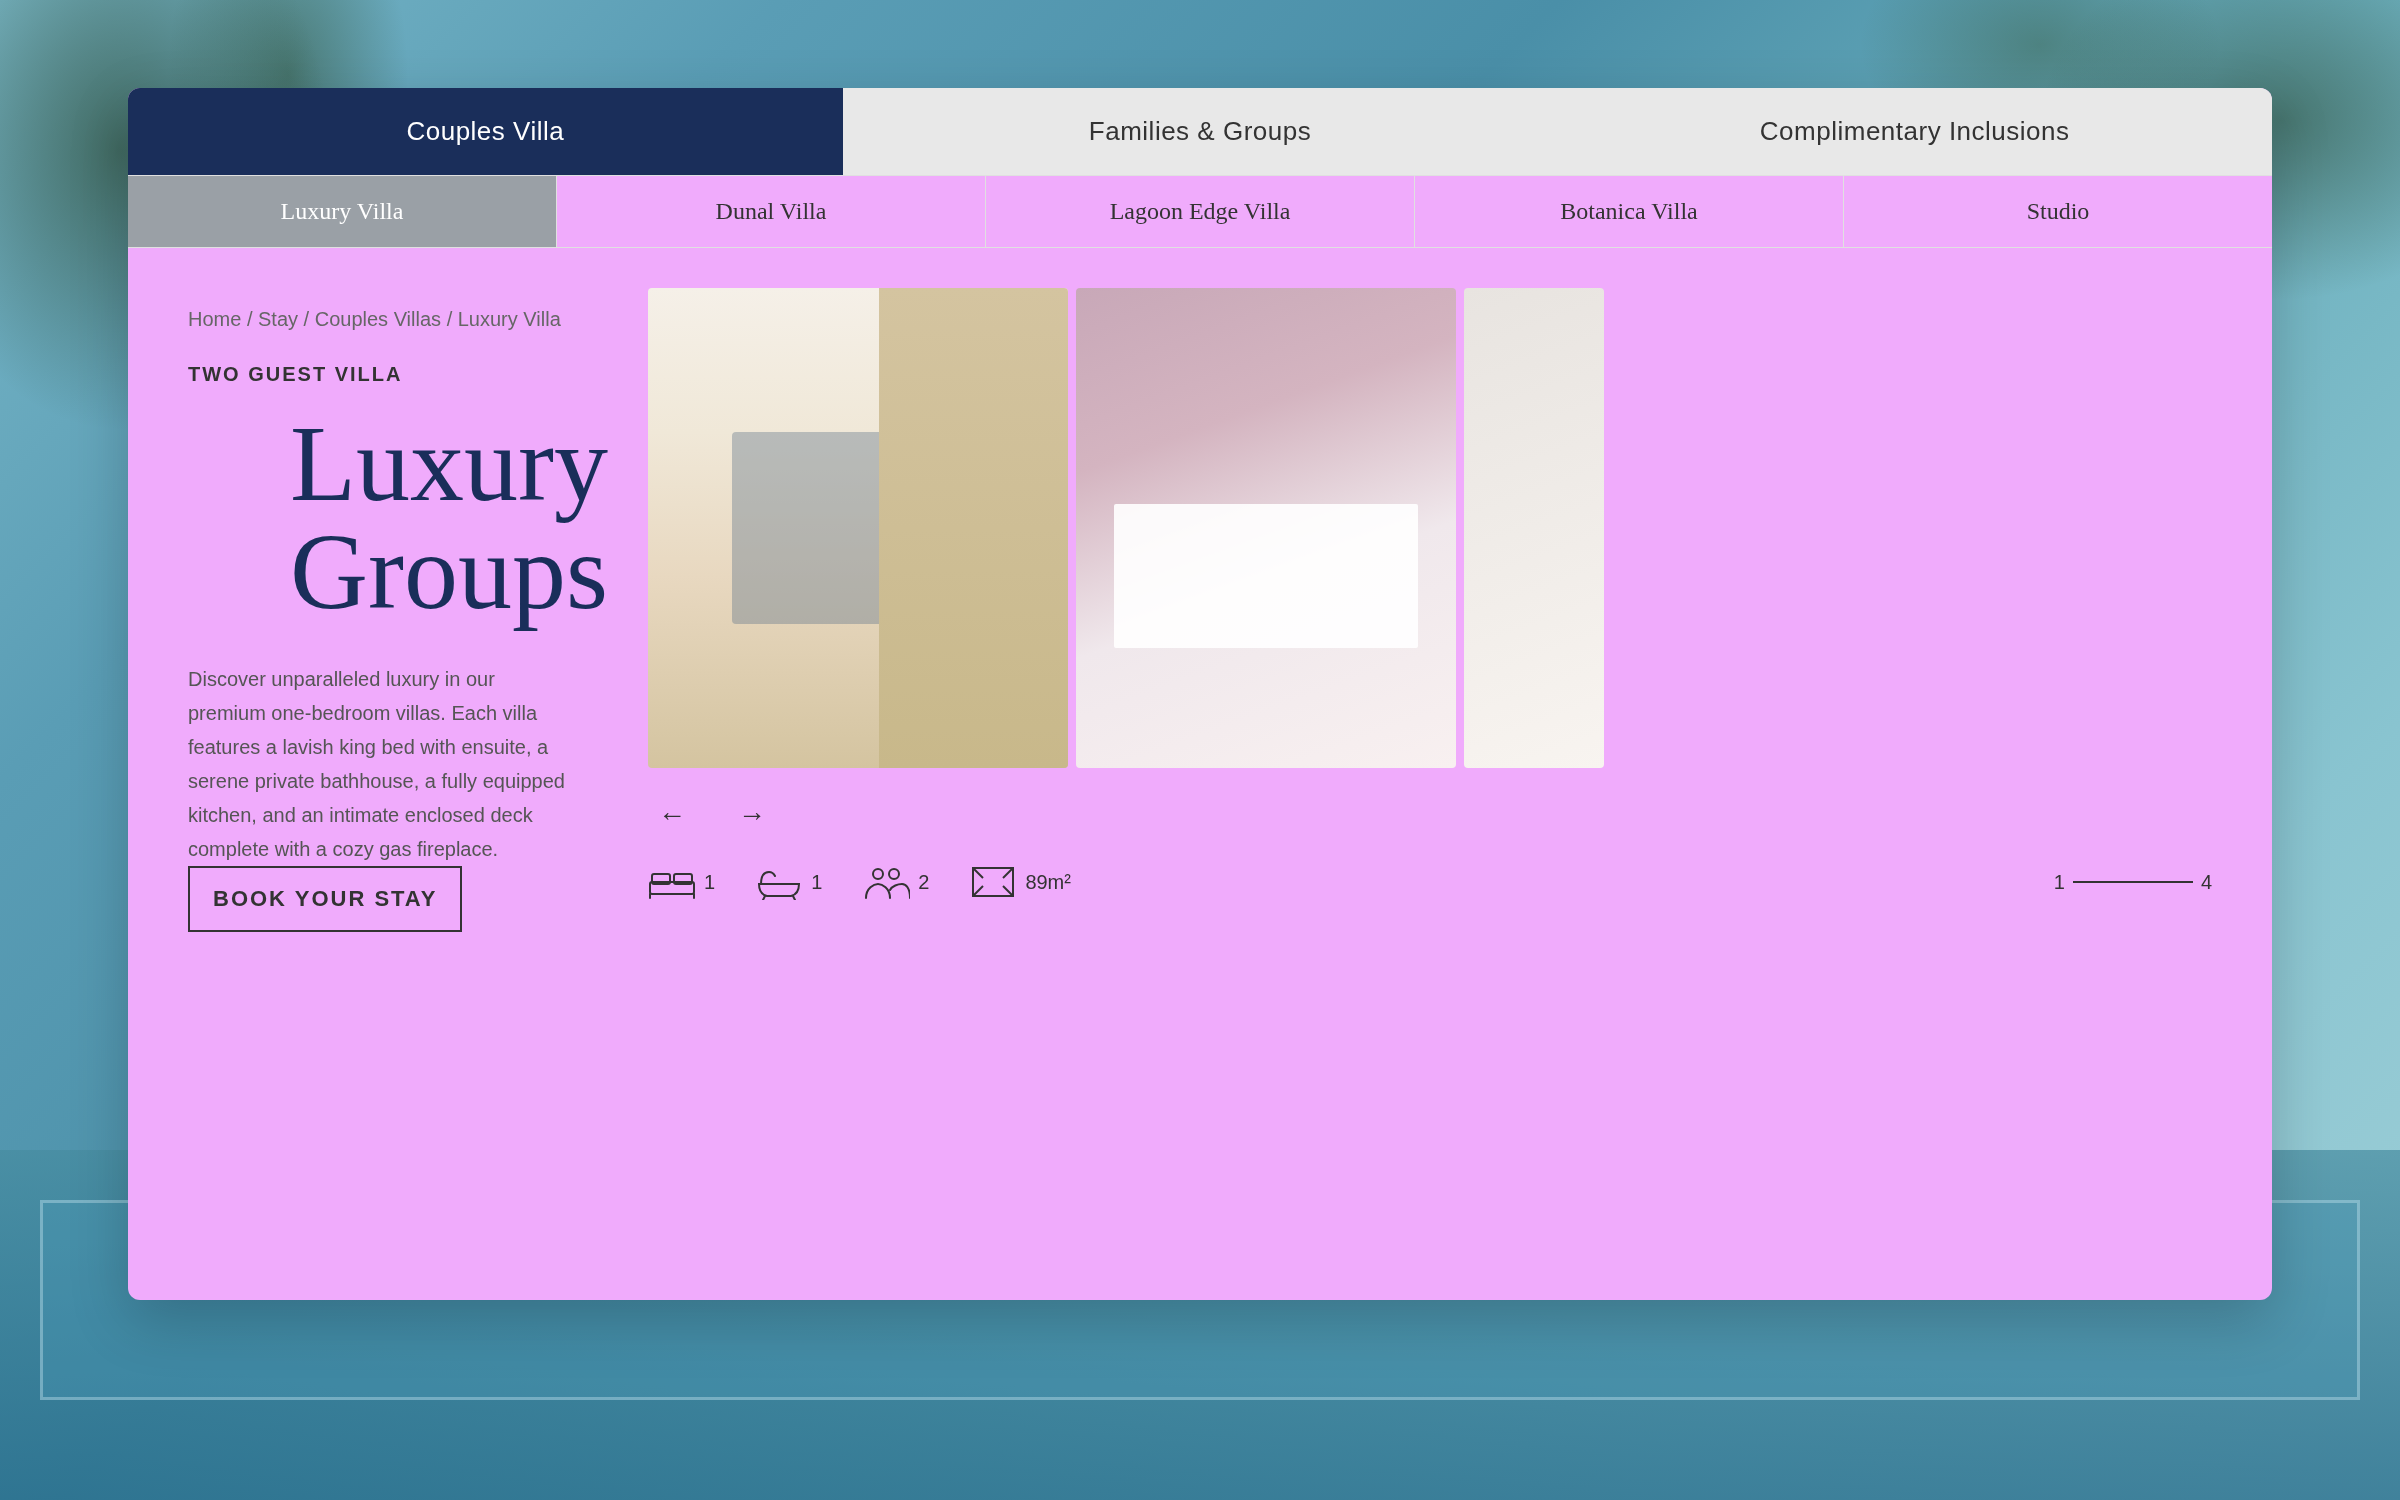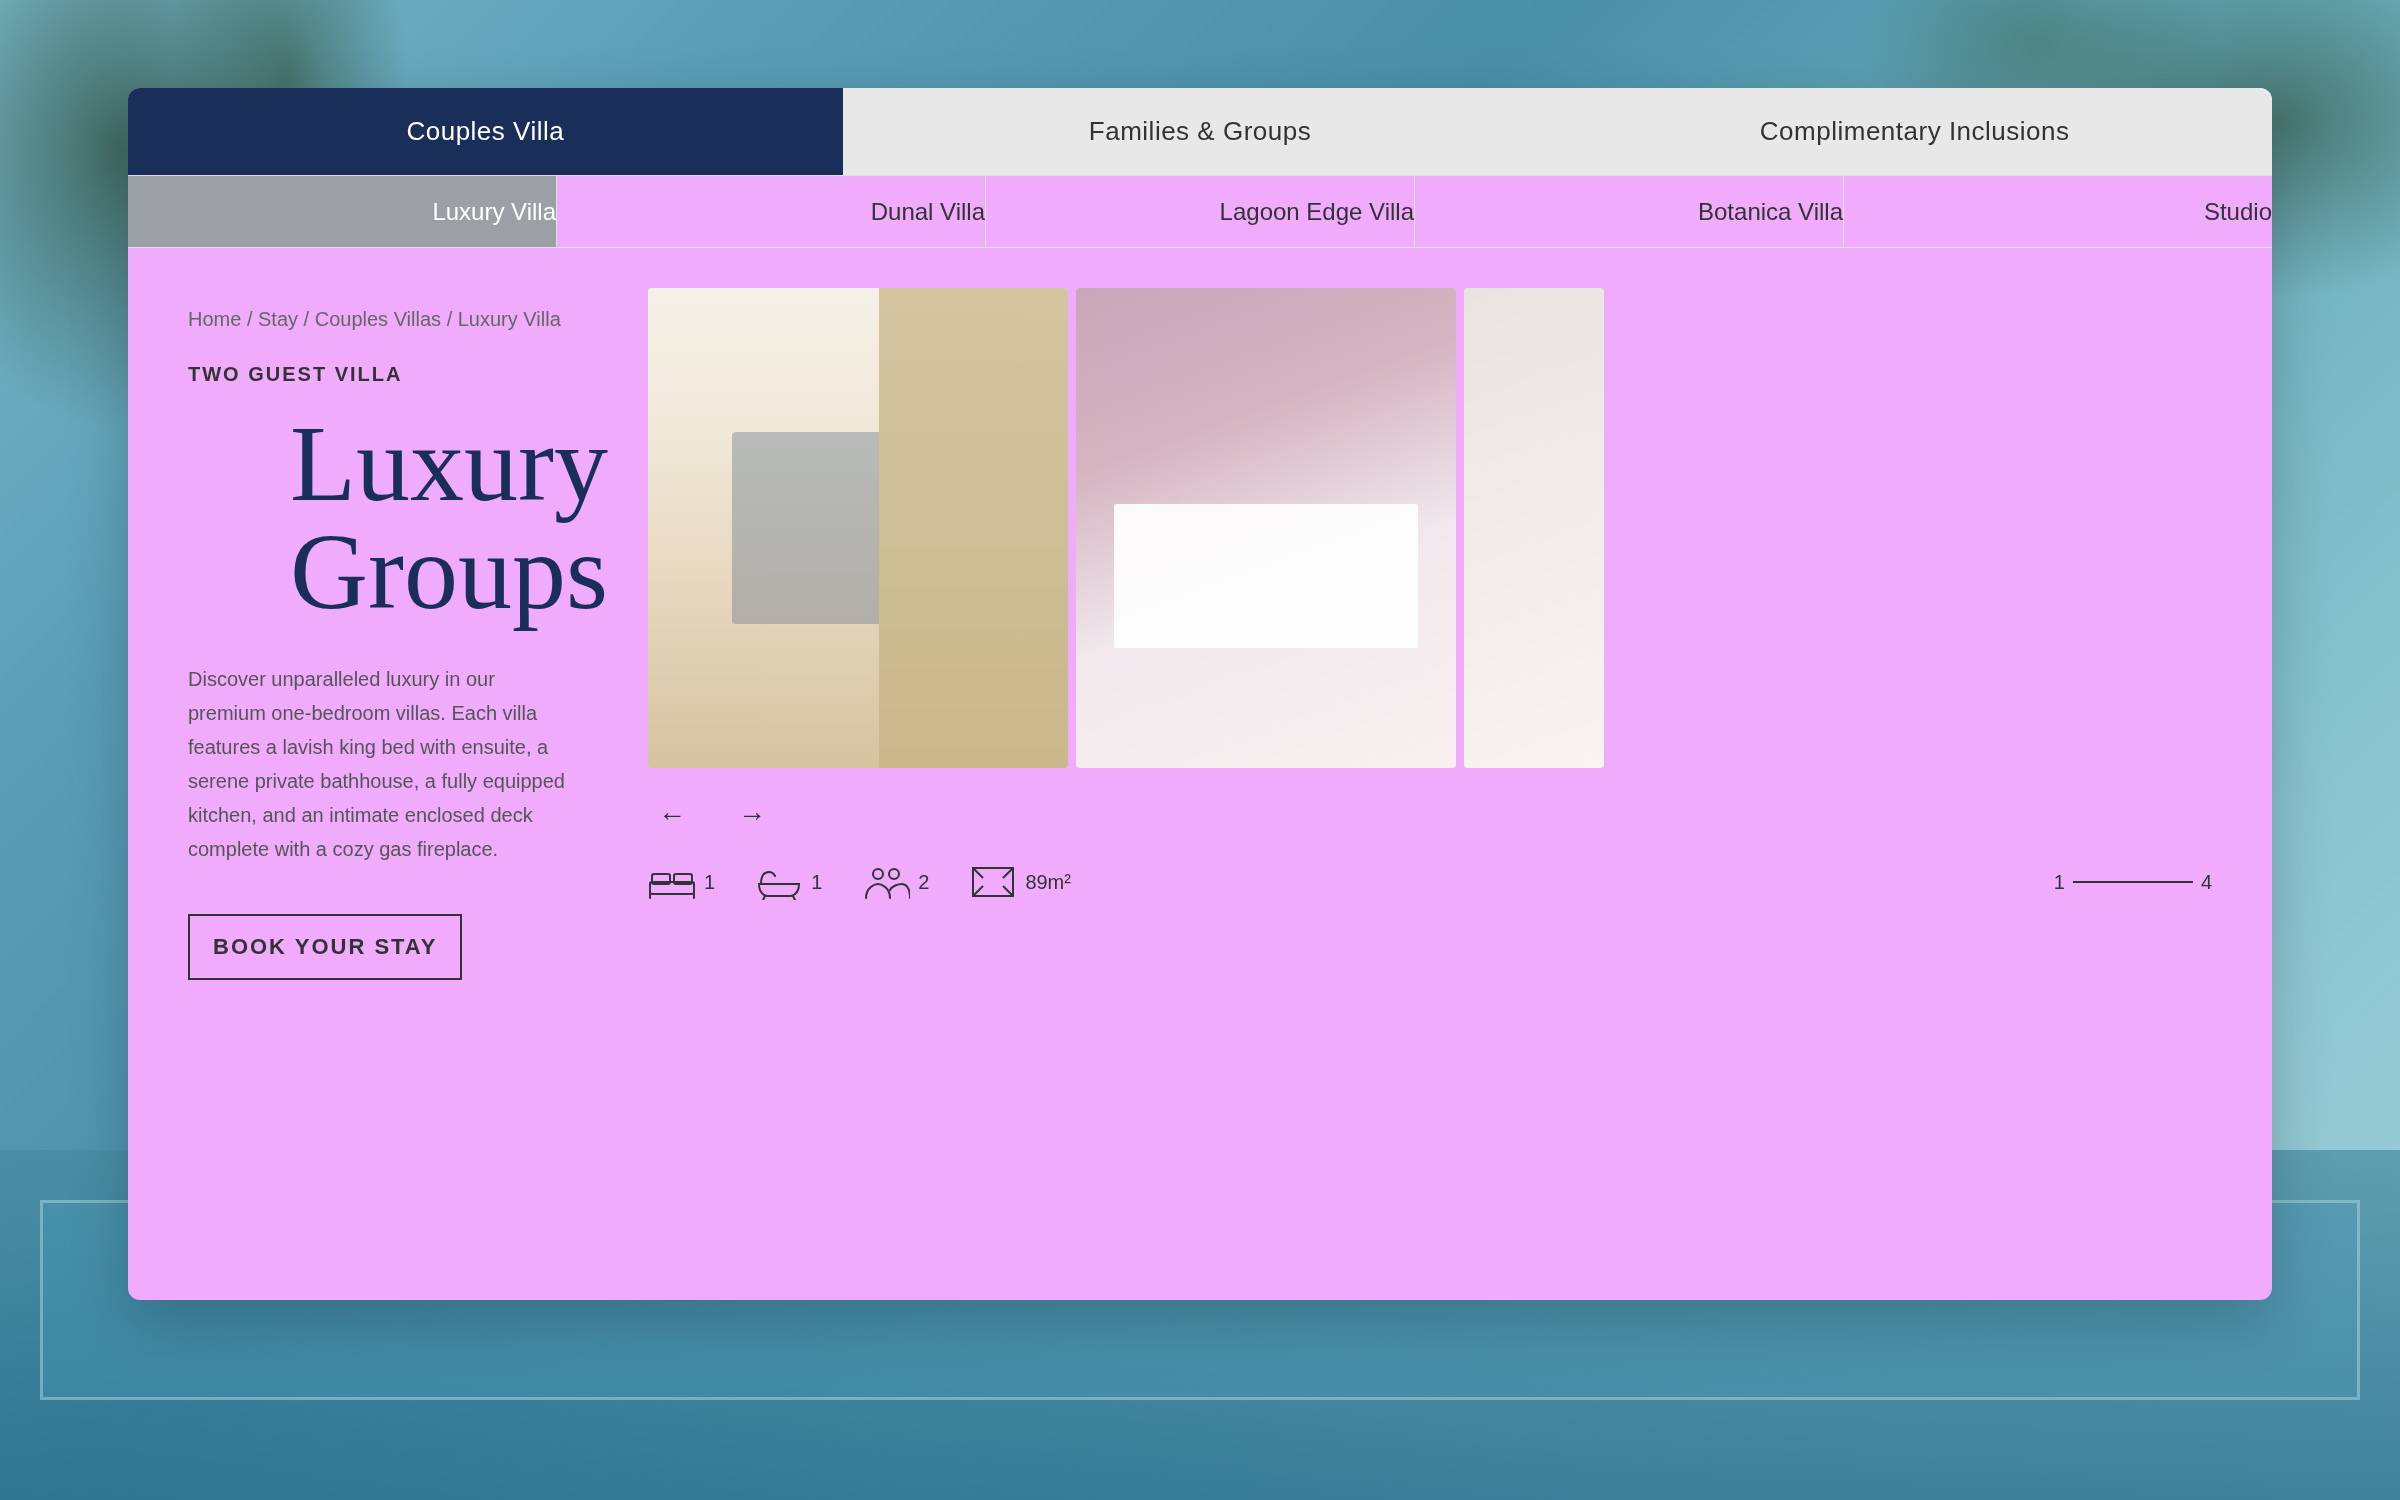--- a/index.html
+++ b/index.html
@@ -103,23 +103,23 @@
     .sub-nav {
       display: flex;
       height: 72px;
       border-bottom: 1px solid #e0e0e0;
     }
 
     .sub-nav-tab {
       flex: 1;
       display: flex;
       align-items: center;
-      justify-content: flex-end;
+      justify-content: center;
       cursor: pointer;
-      font-family: Liberation Sans, sans-serif;
+      font-family: Liberation Serif, serif;
       font-size: 24px;
       font-weight: 400;
       color: #333333;
       border-right: 1px solid #e0e0e0;
       transition: background 0.2s;
     }
 
     .sub-nav-tab:last-child {
       border-right: none;
     }
@@ -172,21 +172,20 @@
       line-height: 1.0;
       margin-bottom: 36px;
       text-align: right;
     }
 
     .villa-description {
       font-family: 'Arial', sans-serif;
       font-size: 20px;
       color: #555555;
       line-height: 1.7;
-      margin-bottom: 48px;
       max-width: 380px;
     }
 
     .book-button {
       display: inline-block;
       border: 2px solid #333333;
       padding: 18px 23px;
       font-family: 'Arial', sans-serif;
       font-size: 22px;
       font-weight: 600;

